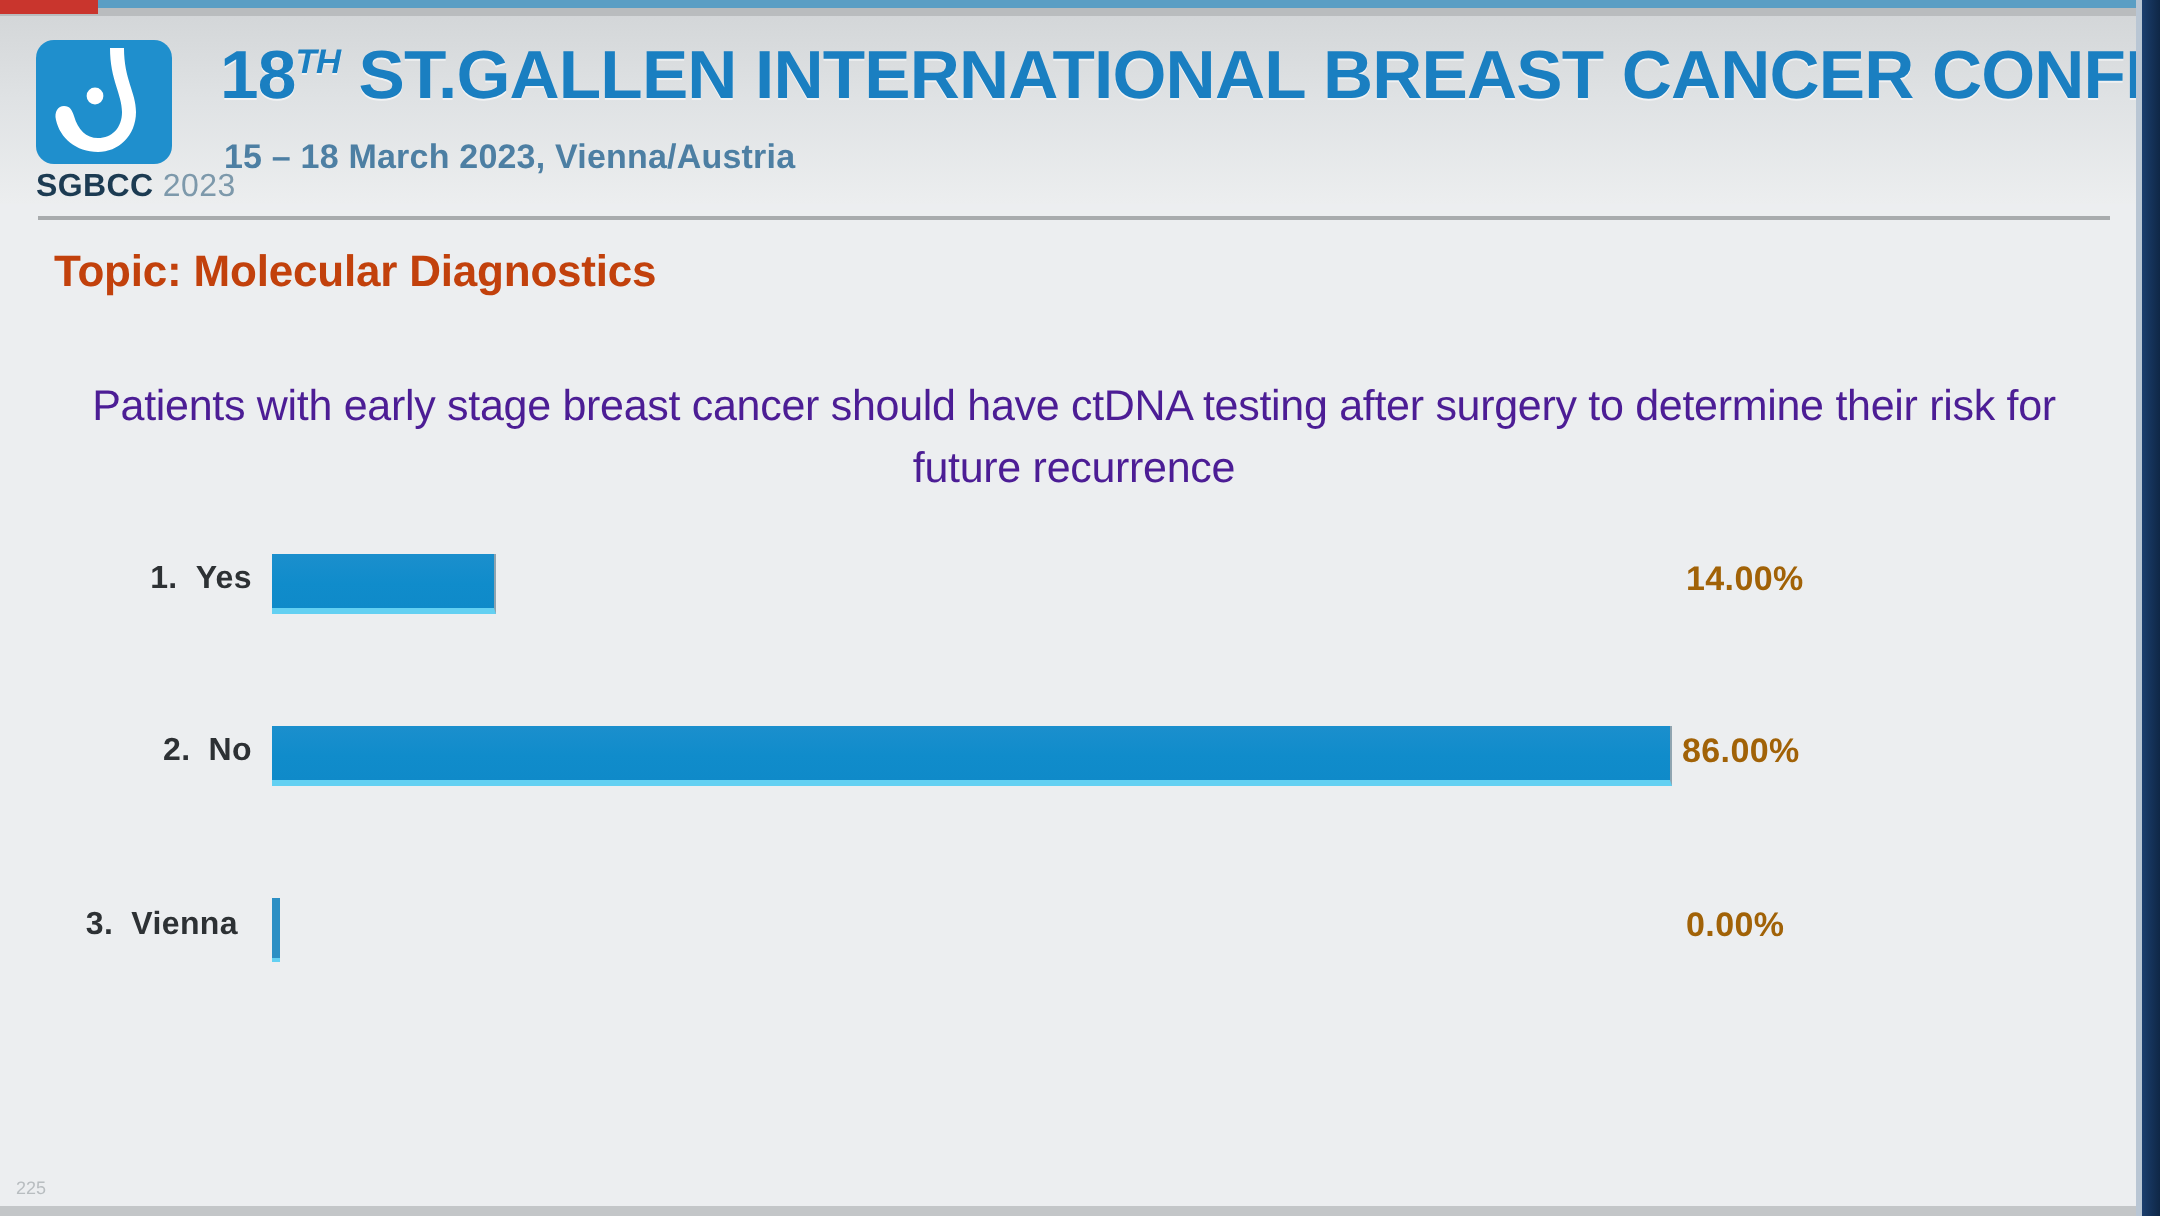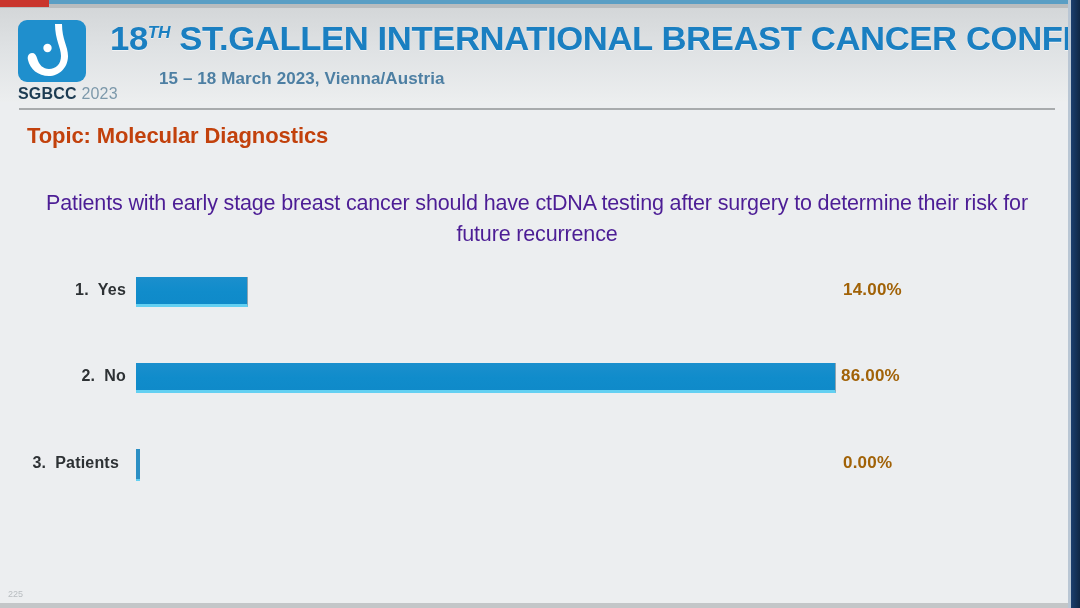--- a/index.html
+++ b/index.html
@@ -119,21 +119,20 @@
   }
   .title-sub {
     position: absolute;
     top: 63px; left: 112px;
     font-size: 17px;
     font-weight: bold;
     color: #4d7fa3;
     letter-spacing: 0.1px;
     white-space: nowrap;
     z-index: 12;
-    margin-left: 47px;
   }
 
   .sponsor {
     position: absolute;
     top: 60px; left: 872px;
     z-index: 12;
     white-space: nowrap;
     opacity: .92;
   }
   .sponsor .sp-line {
@@ -295,21 +294,21 @@
         <span class="num">2.</span><span>No</span>
       </div>
       <div class="bar-track" style="top:9px;">
         <div class="bar-fill" style="width:700px;"></div>
       </div>
       <div class="poll-pct" style="top:12px; left:841px;">86.00%</div>
     </div>
 
     <div class="poll-row">
       <div class="poll-label" style="top:14px; width:119px;">
-        <span class="num">3.</span><span>Patients</span>
+        <span class="num">3.</span><span>Vienna</span>
       </div>
       <div class="bar-track" style="top:9px;">
         <div class="bar-zero"></div>
       </div>
       <div class="poll-pct" style="top:13px; left:843px;">0.00%</div>
     </div>
 
   </div>
 
   <div class="page-num">225</div>

